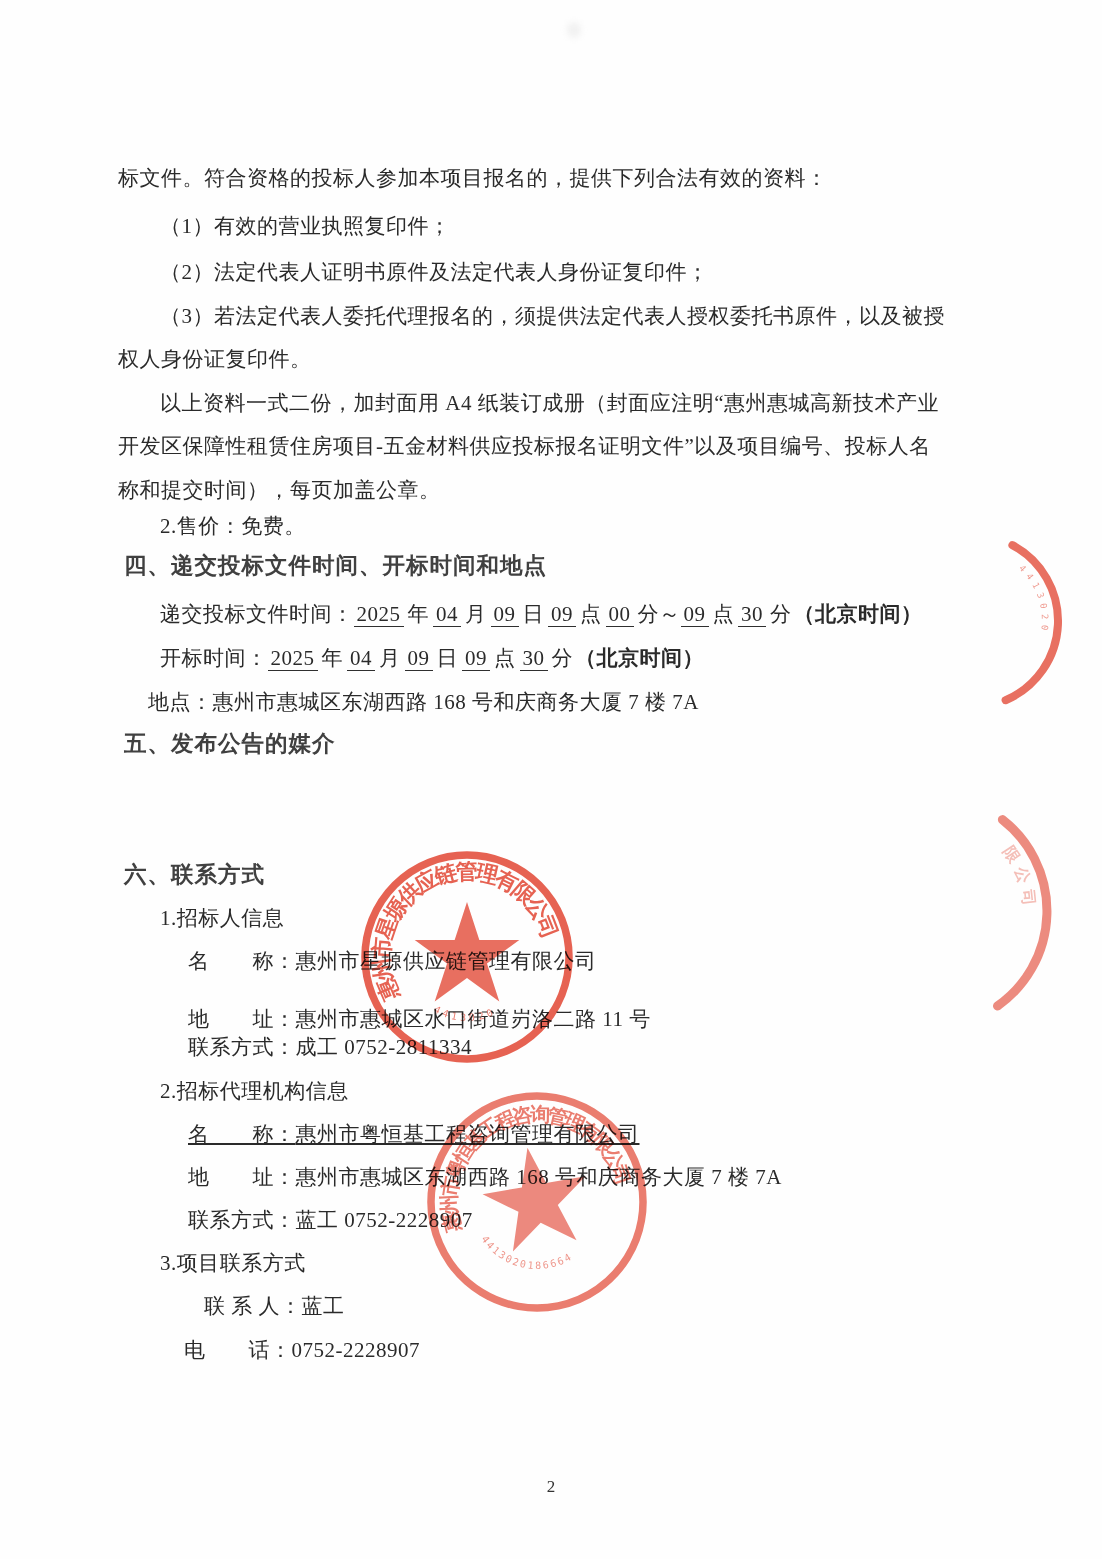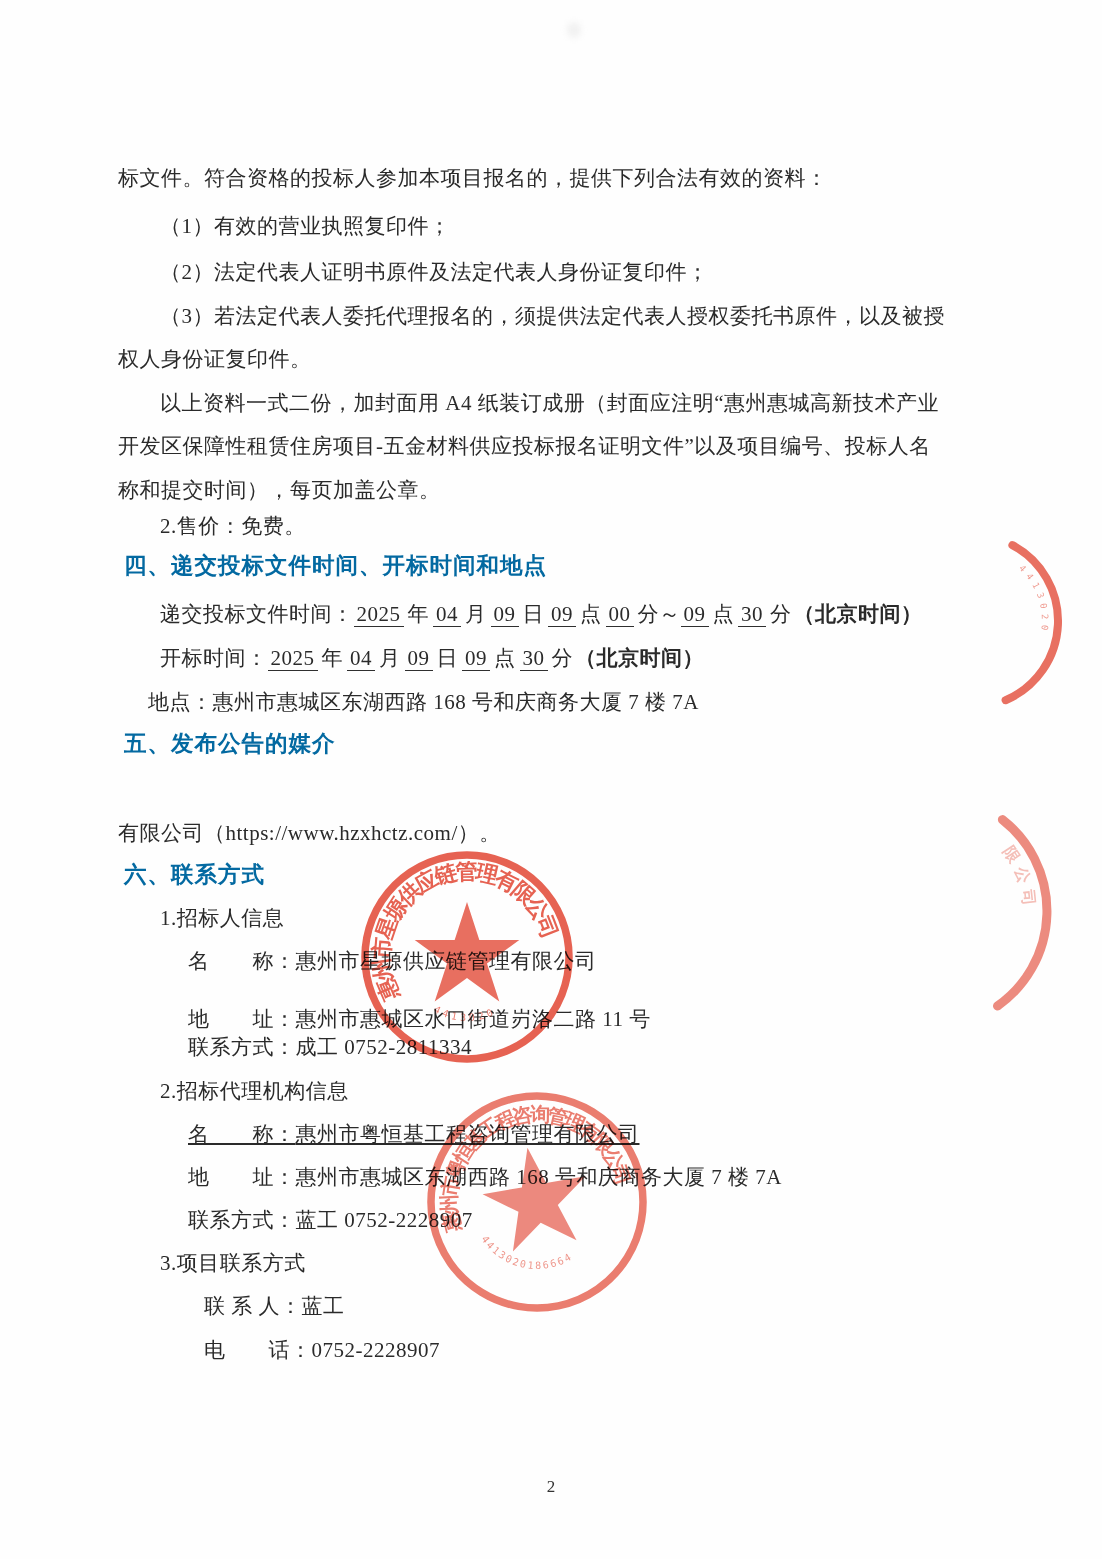--- a/index.html
+++ b/index.html
@@ -15,21 +15,21 @@
     white-space:nowrap;
     font-size:21px;
     line-height:30px;
     color:#2a2a2a;
     letter-spacing:0.5px;
   }
   .heading{
     font-family:"Liberation Sans","DejaVu Sans",sans-serif;
     font-weight:700;
     font-size:22.5px;
-    color:#0369a1;
+    color:#404040;
     letter-spacing:1px;
   }
   .u{
     border-bottom:1.4px solid #2f2f2f;
     padding:0 3px;
   }
   .unit{margin:0 4px;}
   .unit.tight{margin-right:0;}
   .tz{margin-left:2px;font-weight:bold;}
   .pagenum{
@@ -79,37 +79,36 @@
     <span>递交投标文件时间：</span><span class="u">2025</span><span class="unit">年</span><span class="u">04</span><span class="unit">月</span><span class="u">09</span><span class="unit">日</span><span class="u">09</span><span class="unit">点</span><span class="u">00</span><span class="unit tight">分</span><span>～</span><span class="u">09</span><span class="unit">点</span><span class="u">30</span><span class="unit tight">分</span><span class="tz">（北京时间）</span>
   </div>
 
   <div class="line" style="left:160px;top:643px;text-align:right;">
     <span>开标时间：</span><span class="u">2025</span><span class="unit">年</span><span class="u">04</span><span class="unit">月</span><span class="u">09</span><span class="unit">日</span><span class="u">09</span><span class="unit">点</span><span class="u">30</span><span class="unit tight">分</span><span class="tz">（北京时间）</span>
   </div>
 
   <div class="line" style="left:148px;top:687px;">地点：惠州市惠城区东湖西路 168 号和庆商务大厦 7 楼 7A</div>
 
   <div class="line heading" style="left:124px;top:729px;">五、发布公告的媒介</div>
-  <div class="line" style="left:118px;top:818px;">有限公司（https://www.hzxhctz.com/）。</div>
 
   <div class="line heading" style="left:124px;top:860px;">六、联系方式</div>
 
   <div class="line" style="left:160px;top:903px;">1.招标人信息</div>
   <div class="line" style="left:188px;top:946px;"><span>名　　称：</span><span>惠州市星塬供应链管理有限公司</span></div>
   <div class="line" style="left:188px;top:1004px;"><span>地　　址：</span><span>惠州市惠城区水口街道岃洛二路 11 号</span></div>
   <div class="line" style="left:188px;top:1032px;"><span>联系方式：</span><span>成工 0752-2811334</span></div>
 
   <div class="line" style="left:160px;top:1076px;">2.招标代理机构信息</div>
   <div class="line" style="left:188px;top:1119px;text-decoration:underline;"><span>名　　称：</span><span>惠州市粤恒基工程咨询管理有限公司</span></div>
   <div class="line" style="left:188px;top:1162px;"><span>地　　址：</span><span>惠州市惠城区东湖西路 168 号和庆商务大厦 7 楼 7A</span></div>
   <div class="line" style="left:188px;top:1205px;"><span>联系方式：</span><span>蓝工 0752-2228907</span></div>
 
   <div class="line" style="left:160px;top:1248px;">3.项目联系方式</div>
   <div class="line" style="left:204px;top:1291px;"><span>联 系 人：</span><span>蓝工</span></div>
-  <div class="line" style="left:204px;top:1335px;"><span>电　　话：</span><span>0752-2228907</span></div>
+  <div class="line" style="left:184px;top:1335px;"><span>电　　话：</span><span>0752-2228907</span></div>
 
   <div class="pagenum">2</div>
 
   <svg class="stamps" width="1102" height="1559" viewBox="0 0 1102 1559">
 
     <g transform="translate(467,957)" opacity="0.82">
       <circle class="seal-ring" r="102" stroke="#e2402c" stroke-width="7.5"></circle>
       <polygon points="0,-55 12.34,-17 52.3,-17 19.97,6.49 32.3,44.5 0,21 -32.3,44.5 -19.97,6.49 -52.3,-17 -12.34,-17" fill="#e2402c" opacity="0.92"></polygon>
       <defs>
         <path id="ring1" d="M -67.55 39 A 78 78 0 0 1 0 -78 A 78 78 0 0 1 75.34 -20.19"></path>

